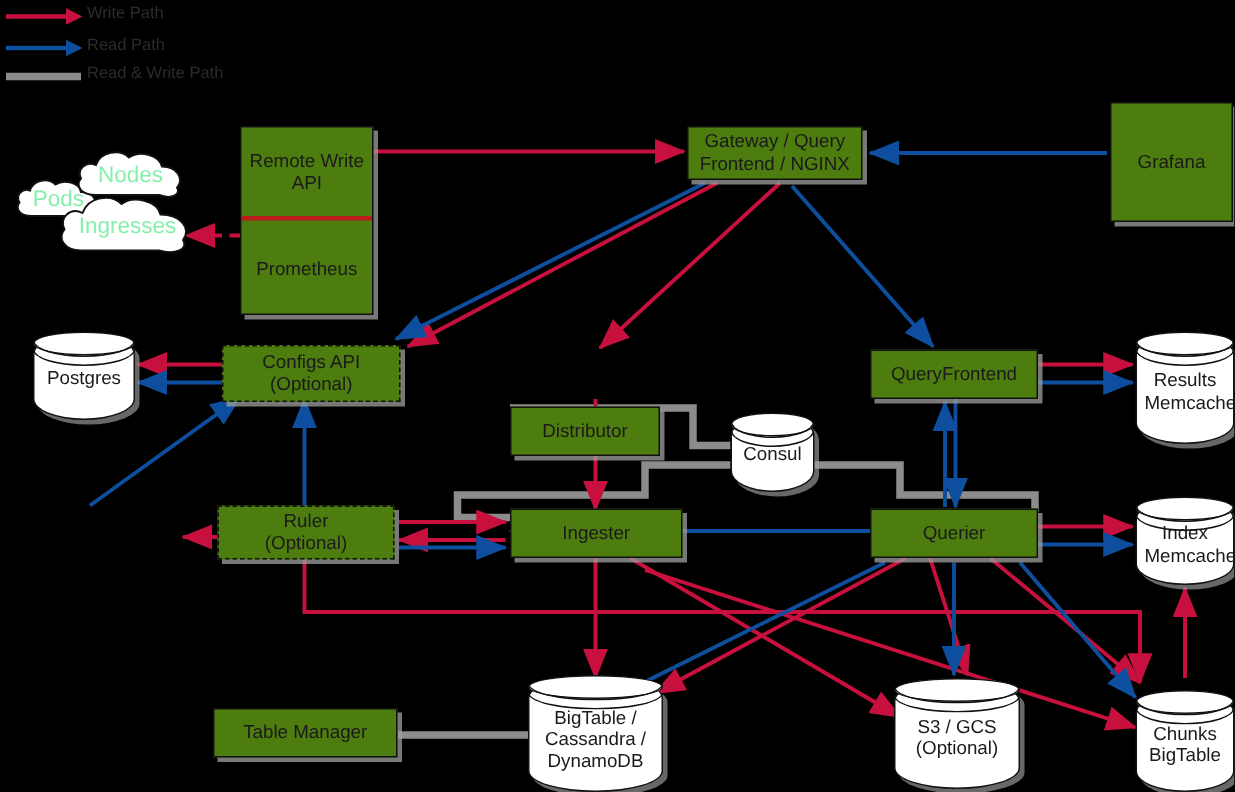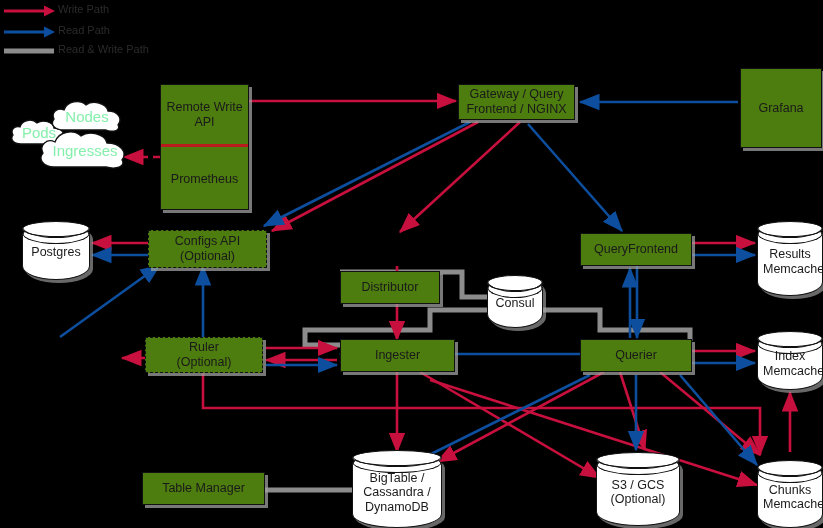--- a/index.html
+++ b/index.html
@@ -392,16 +392,16 @@
     <div class="ctext">S3 / GCS
 (Optional)</div>
   </div>
 
   <div class="cyl" style="left:757px; top:461px; width:66px; height:67px;">
     <div class="body"></div>
     <div class="rim r1"></div>
     <div class="rim r2"></div>
     <div class="rim r3"></div>
     <div class="ctext">Chunks
-Memcache</div>
+BigTable</div>
   </div>
 
 </div>
 
 </body></html>

